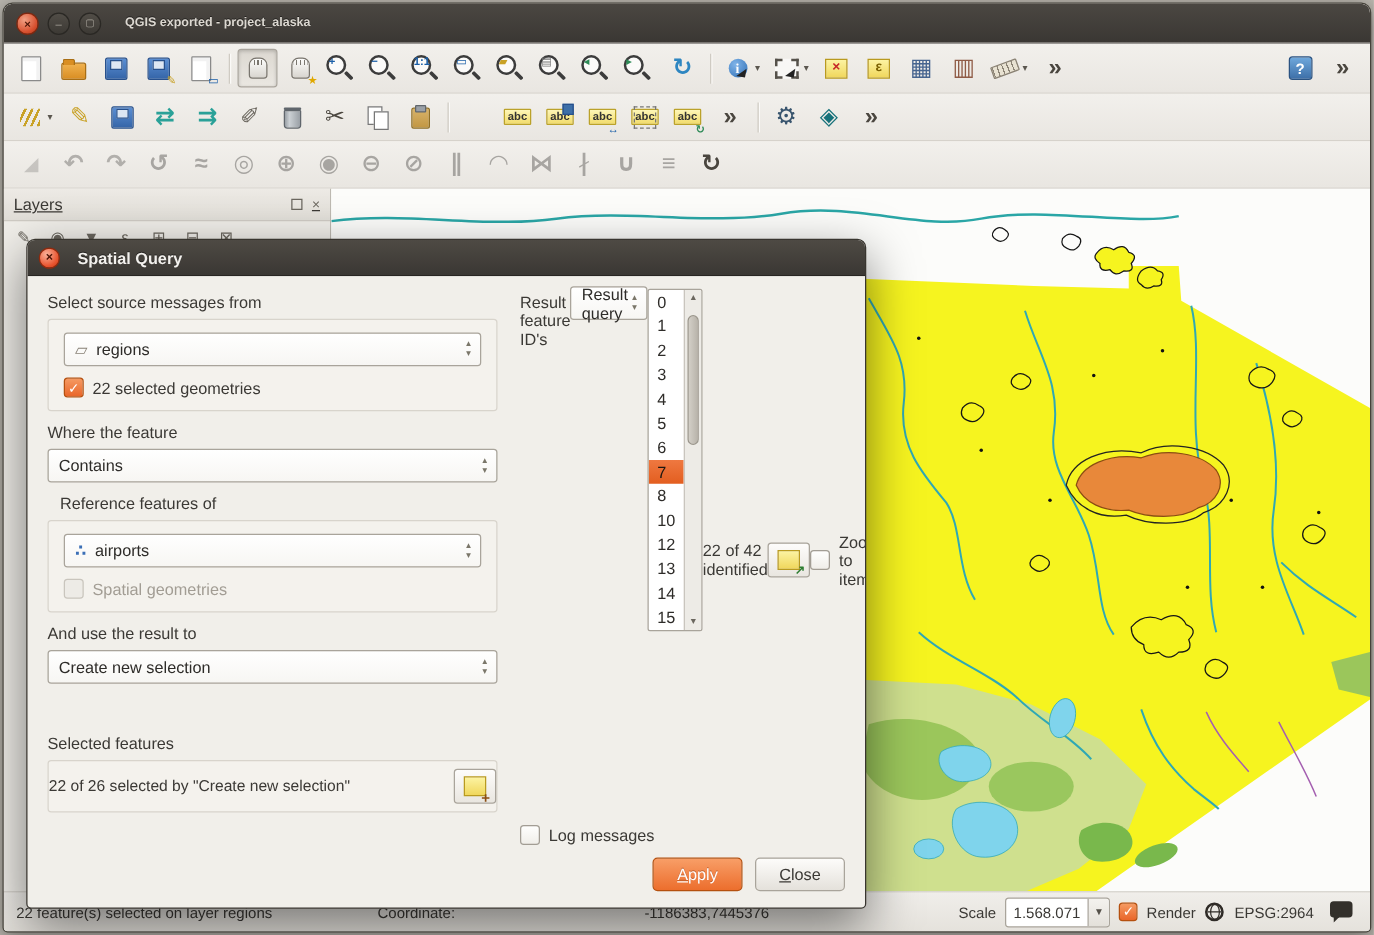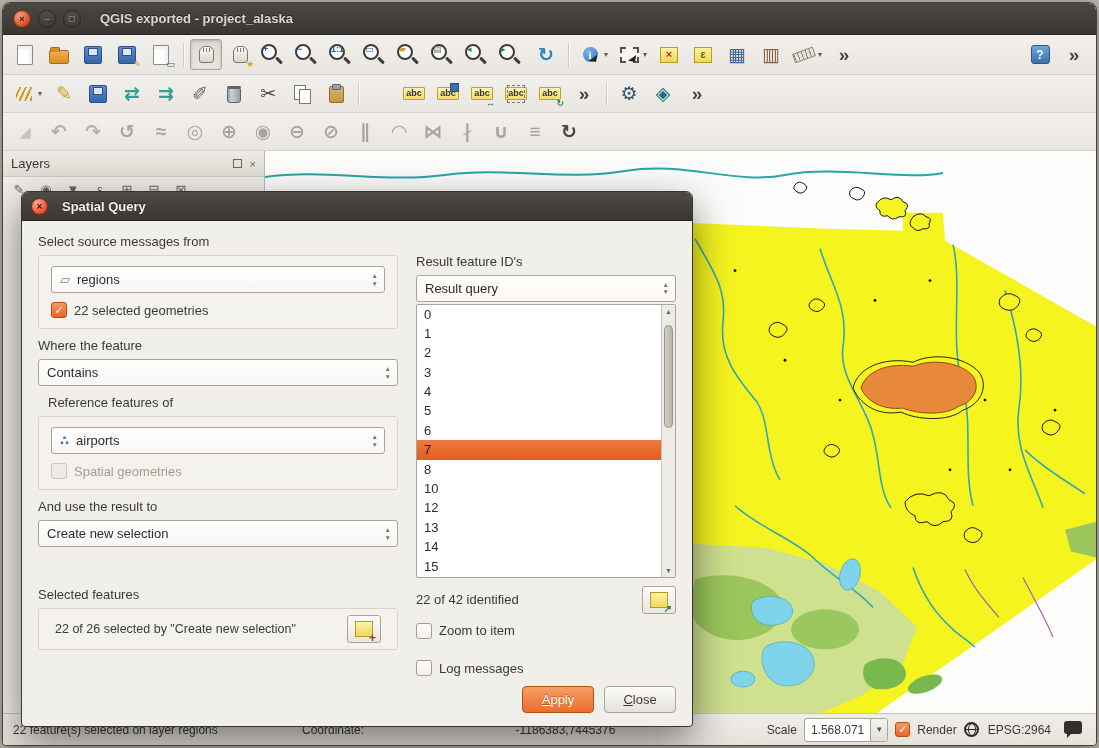--- a/index.html
+++ b/index.html
@@ -9,21 +9,21 @@
 
   
   .titlebar{height:32px;background:linear-gradient(#4B4742,#3A3733);border-radius:7px 7px 0 0;
     display:flex;align-items:center;padding:0 10px;border-bottom:1px solid #282522;}
   .wbtn{width:18px;height:18px;border-radius:50%;margin-right:7px;display:flex;align-items:center;justify-content:center;font-size:9px;}
   .wbtn.close{background:radial-gradient(circle at 35% 30%,#F0A084,#D8502F 65%,#A83414);border:1px solid #7E2810;color:#4A1204;}
   .wbtn.close::before{content:'×';font-weight:bold;}
   .wbtn.minmax{background:linear-gradient(#514D47,#3C3934);border:1px solid #2A2824;color:#A6A199;}
   .wbtn.min::before{content:'–';}
   .wbtn.max::before{content:'▢';font-size:8px;}
-  .title-text{color:#DCD8D1;font-weight:bold;font-size:13px;margin-left:12px;text-shadow:0 -1px 0 rgba(0,0,0,.5);}
+  .title-text{color:#DCD8D1;font-weight:bold;font-size:10px;margin-left:12px;text-shadow:0 -1px 0 rgba(0,0,0,.5);}
 
   
   .toolbar{display:flex;align-items:center;height:38px;padding:0 5px;
     background:linear-gradient(#F2F0EC,#E9E6E1);border-bottom:1px solid #D6D2CB;}
   #tb1{height:40px;}
   .tbtn{height:31px;min-width:32px;padding:2px 3px;margin:0 1px;display:flex;align-items:center;justify-content:center;
     border:1px solid transparent;border-radius:3px;background:transparent;}
   .tbtn.pressed{background:linear-gradient(#DCD8D1,#EAE7E1);border-color:#A9A49C;box-shadow:inset 0 1px 3px rgba(0,0,0,.2);}
   .tbtn.dd::after{content:'▾';font-size:8px;color:#5B574F;margin-left:3px;}
   .tbtn.disabled{opacity:.45;filter:grayscale(55%);}
@@ -67,21 +67,21 @@
   .m-arrows::after{content:'↔';position:absolute;right:-2px;bottom:-3px;font-size:9px;color:#1C5FA8;font-weight:bold;}
   .m-dotted::after{content:'';position:absolute;inset:2px;border:1px dashed #777;}
   .m-rot::after{content:'↻';position:absolute;right:-3px;bottom:-3px;font-size:9px;color:#2E8B57;font-weight:bold;}
   .m-plus::after{content:'+';position:absolute;right:-2px;bottom:-4px;font-weight:bold;color:#8A4D12;font-size:12px;}
   .m-go::after{content:'↗';position:absolute;right:-3px;bottom:-3px;font-weight:bold;color:#2E7D32;font-size:10px;}
 
   
   .canvas{position:absolute;top:148px;bottom:32px;left:0;right:0;display:flex;}
   .panel{width:262px;background:#F0EEE9;border-right:1px solid #BDB9B1;display:flex;flex-direction:column;}
   .panel-header{display:flex;align-items:center;height:26px;padding:0 8px;
-    background:linear-gradient(#EDEAE5,#E1DED8);border-bottom:1px solid #CFCBC4;font-size:13px;color:#3B3935;}
+    background:linear-gradient(#EDEAE5,#E1DED8);border-bottom:1px solid #CFCBC4;font-size:13px;color:#3B3935;text-decoration:underline;}
   .ph-icons{margin-left:auto;display:flex;gap:8px;color:#6B675F;font-size:11px;align-items:center;}
   .ph-float{width:9px;height:9px;border:1px solid #6B675F;display:inline-block;}
   .panel-tools{display:flex;gap:11px;padding:5px 8px;color:#6B675F;font-size:13px;}
   .ptool{width:16px;text-align:center;}
   .map{flex:1;position:relative;background:#FCFCFA;overflow:hidden;}
   .map svg{position:absolute;inset:0;width:100%;height:100%;}
 
   
   .statusbar{position:absolute;left:0;right:0;bottom:0;height:32px;background:linear-gradient(#F0EEEA,#E5E2DC);
     border-top:1px solid #C9C5BE;display:flex;align-items:center;padding:0 10px;font-size:12px;color:#3B3935;gap:7px;border-radius:0 0 3px 3px;}
@@ -114,34 +114,34 @@
     border:1px solid #38352F;border-radius:7px 7px 4px 4px;box-shadow:0 14px 40px rgba(0,0,0,.5);z-index:40;
     display:flex;flex-direction:column;}
   .dlg-titlebar{height:29px;flex:none;background:linear-gradient(#4E4A44,#3A3733);border-radius:6px 6px 0 0;
     display:flex;align-items:center;padding:0 9px;border-bottom:1px solid #282522;}
   .dlg-close{width:17px;height:17px;border-radius:50%;background:radial-gradient(circle at 35% 30%,#F9B29A,#E8542F 65%,#BF3A14);
     border:1px solid #8F2A0E;display:flex;align-items:center;justify-content:center;color:#4A1204;font-size:10px;font-weight:bold;}
   .dlg-close::before{content:'×';}
   .dlg-title{color:#F2F0ED;font-weight:bold;font-size:13px;margin-left:14px;text-shadow:0 -1px 0 rgba(0,0,0,.5);}
   .dlg-body{flex:1;display:flex;gap:18px;padding:8px 16px 0;overflow:hidden;}
   .col-left{width:360px;flex:none;}
-  .col-right{flex:1;display:flex;flex-direction:column;justify-content:center;}
+  .col-right{flex:1;display:flex;flex-direction:row;}
   .lbl{font-size:13px;color:#3B3935;margin:9px 0 6px;}
   .lbl.first{margin-top:5px;}
   .lbl.indent{margin-left:10px;}
   .lbl.spaced{margin-top:40px;}
   .frame{border:1px solid #D8D4CC;border-radius:3px;background:#F4F2ED;padding:10px 12px;}
   .combo{display:flex;align-items:center;height:27px;background:linear-gradient(#FFFFFF,#F7F6F3);
     border:1px solid #A9A49B;border-radius:3px;padding:0 4px 0 8px;font-size:13px;color:#2E2C29;}
   .combo .cmb-ic{margin-right:7px;color:#8A8378;font-size:13px;}
   .combo .cmb-ic.blue{color:#3B6FB6;font-weight:bold;}
   .spin{margin-left:auto;display:flex;flex-direction:column;align-items:center;color:#7A7669;font-size:6.5px;line-height:1.15;padding:0 2px;}
   .spin::before{content:'▲';}
   .spin::after{content:'▼';}
-  .sel-frame{display:flex;align-items:center;gap:8px;padding:6px 16px;}
+  .sel-frame{display:flex;align-items:center;gap:8px;padding:6px 0;}
   .sel-frame .txt{font-size:12.5px;color:#3B3935;flex:1;}
   .icbtn{width:34px;height:28px;flex:none;border:1px solid #A9A49B;border-radius:3px;
     background:linear-gradient(#FDFCFB,#E9E6E0);display:flex;align-items:center;justify-content:center;}
   .listbox{height:274px;flex:none;border:1px solid #A9A49B;background:#fff;border-radius:2px;margin-top:2px;overflow:hidden;display:flex;}
   .listbox ul{list-style:none;margin:0;padding:0;flex:1;}
   .lst-item{height:19.4px;line-height:19.4px;padding:0 7px;font-size:13px;color:#2E2C29;}
   .lst-item.selected{background:linear-gradient(#EF7840,#E35E20);color:#1E1711;}
   .sbar{width:14px;flex:none;background:#EDEBE6;border-left:1px solid #C9C5BE;display:flex;flex-direction:column;align-items:center;font-size:7px;color:#6B675F;}
   .sb-up::before{content:'▲';}
   .sb-dn::before{content:'▼';}

